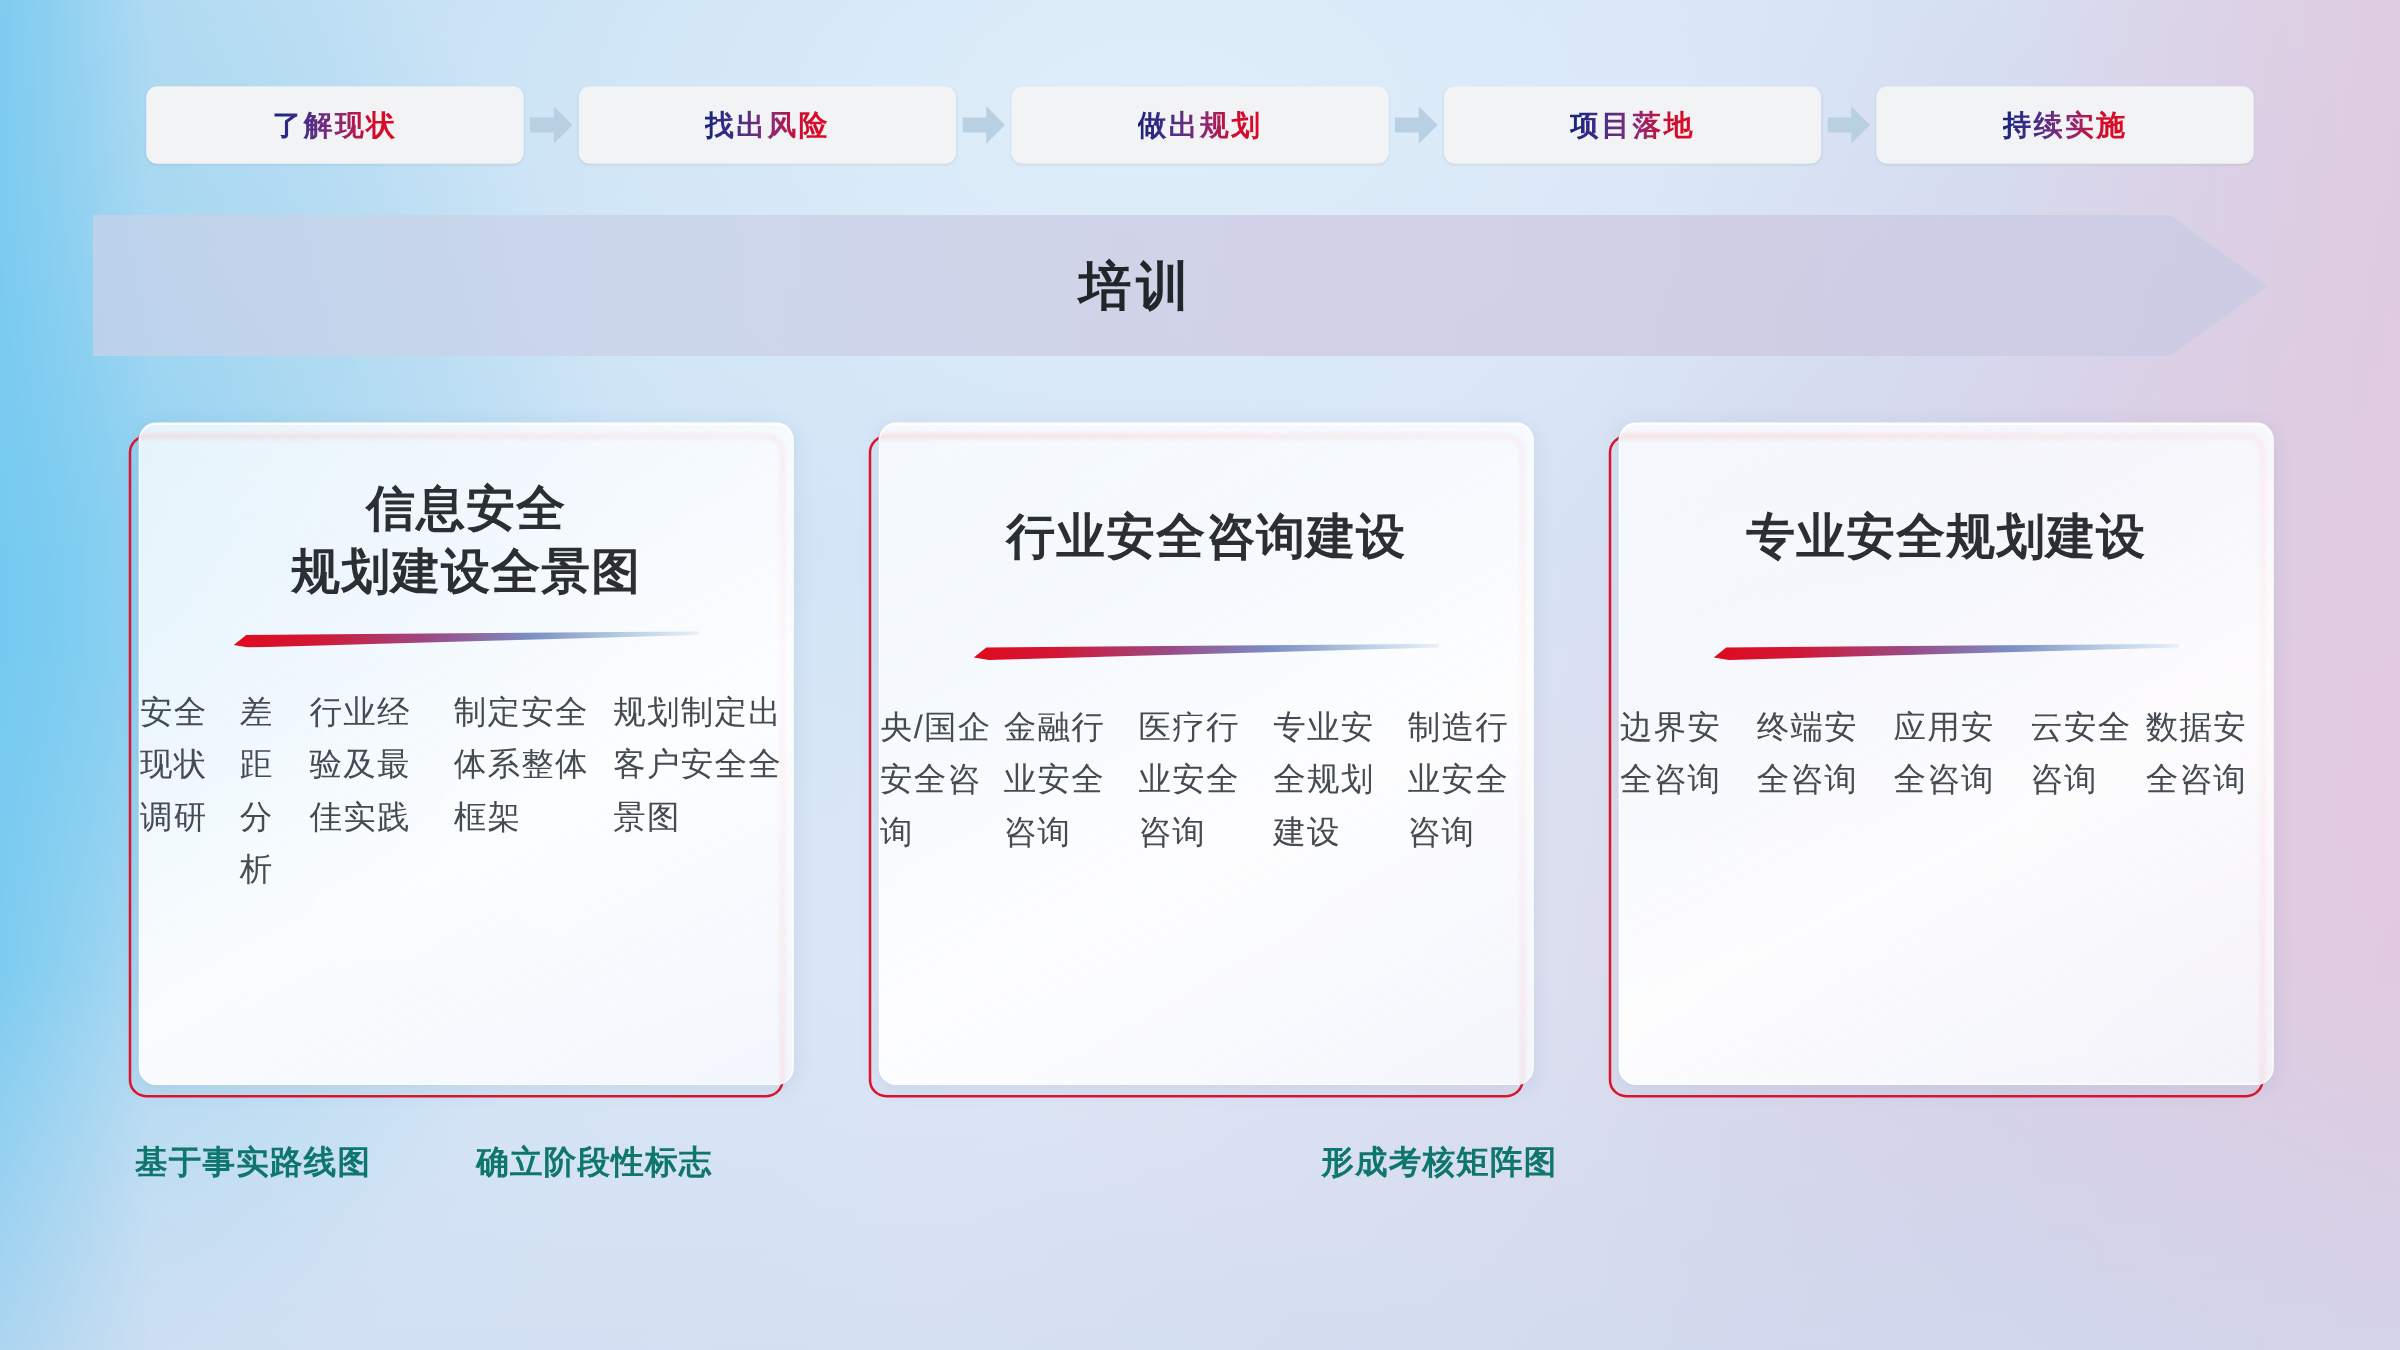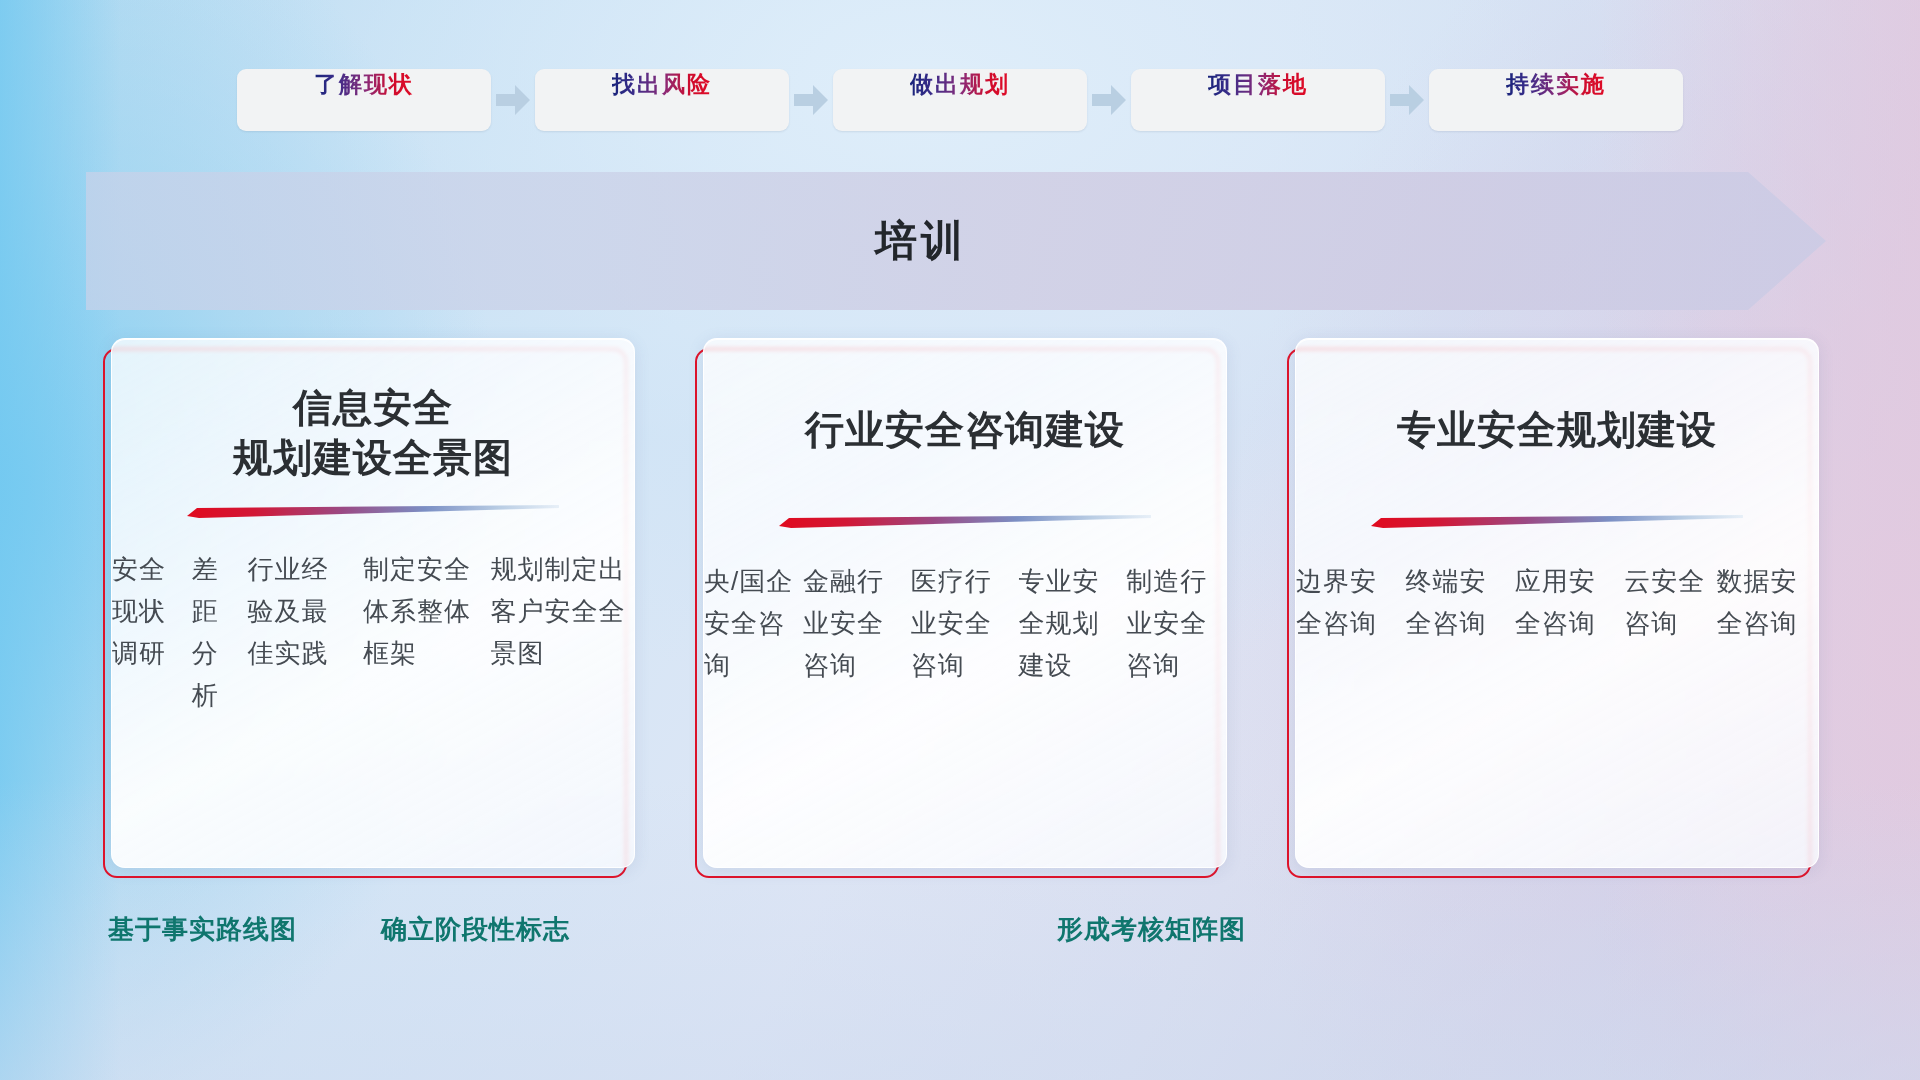--- a/index.html
+++ b/index.html
@@ -33,25 +33,25 @@
     position:absolute; left:0; bottom:0; width:100%; height:300px;
     background:linear-gradient(0deg, rgba(205,219,240,0.55), rgba(205,219,240,0.0));
   }
 
   
   #process-row{
     position:absolute; left:0; top:64px; width:1920px; height:72px;
     display:flex; align-items:center; justify-content:center;
   }
   .proc-box{
-    width:254px; height:62px;
+    width:302px; height:62px;
     border-radius:9px;
     position:relative;
     background:#f2f3f4;
-    display:flex; justify-content:center;
+    display:flex; align-items:center; justify-content:center;
     box-shadow:0 1px 2px rgba(80,100,130,0.14);
   }
   .proc-box::before{
     content:"";
     position:absolute; inset:-1.6px;
     border-radius:10px;
     background:linear-gradient(180deg,#2b3f8f 0%,#43509b 14%,#7a4f96 45%,#bc2b49 76%,#d6092a 100%);
     z-index:-1;
   }
   .proc-label{
@@ -63,21 +63,21 @@
   }
   .proc-arrow{
     width:44px; height:62px;
     display:flex; align-items:center; justify-content:center;
     flex:0 0 auto;
   }
   .proc-arrow svg{ display:block; }
 
   
   #banner{
-    position:absolute; left:74px; top:172px; width:1740px; height:138px;margin-left:12px;
+    position:absolute; left:74px; top:172px; width:1740px; height:113px;
   }
   #banner .band{
     position:absolute; inset:0;
     -webkit-clip-path:polygon(0 0, calc(100% - 78px) 0, 100% 50%, calc(100% - 78px) 100%, 0 100%);
     clip-path:polygon(0 0, calc(100% - 78px) 0, 100% 50%, calc(100% - 78px) 100%, 0 100%);
     background:linear-gradient(90deg, rgba(197,210,234,0.78) 0%, rgba(203,211,233,0.82) 28%, rgba(208,206,228,0.86) 55%, rgba(206,203,227,0.88) 78%, rgba(202,203,229,0.82) 100%);
   }
   #banner .title{
     position:absolute; inset:0;
     display:flex; align-items:center; justify-content:center;

